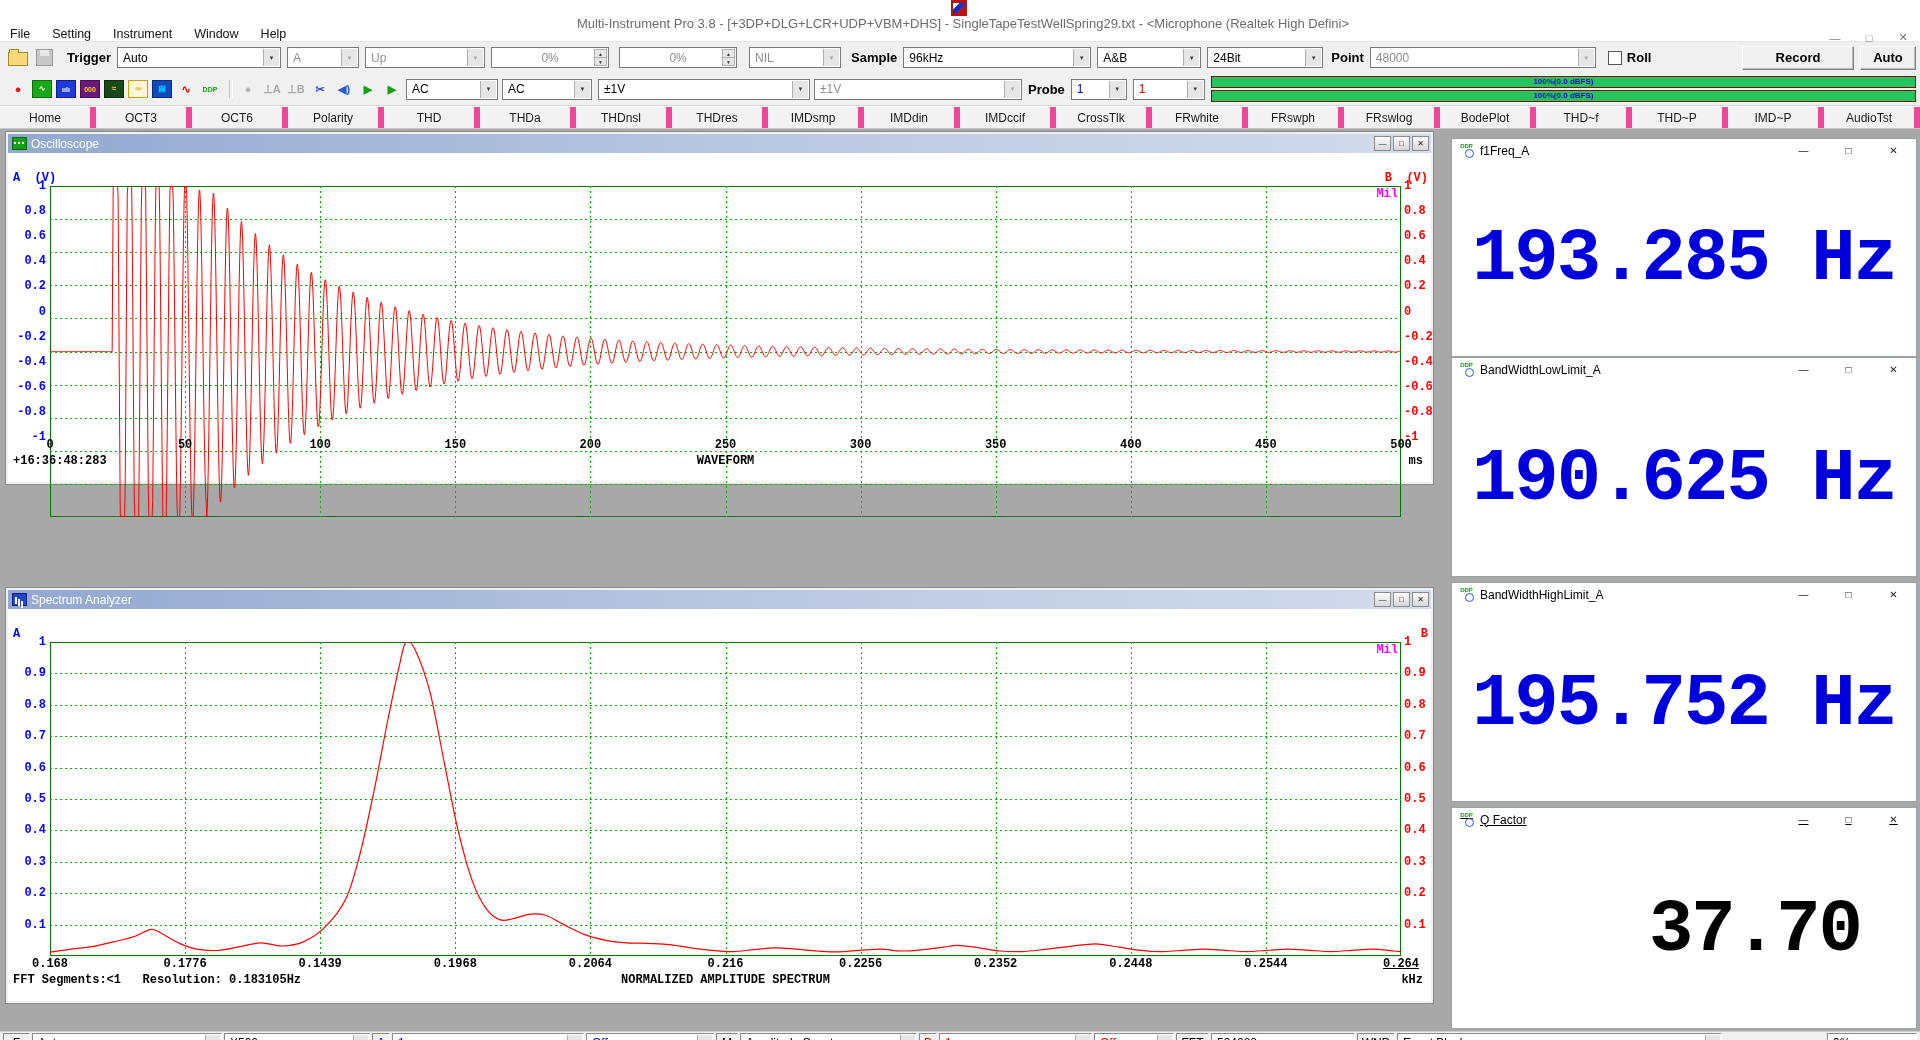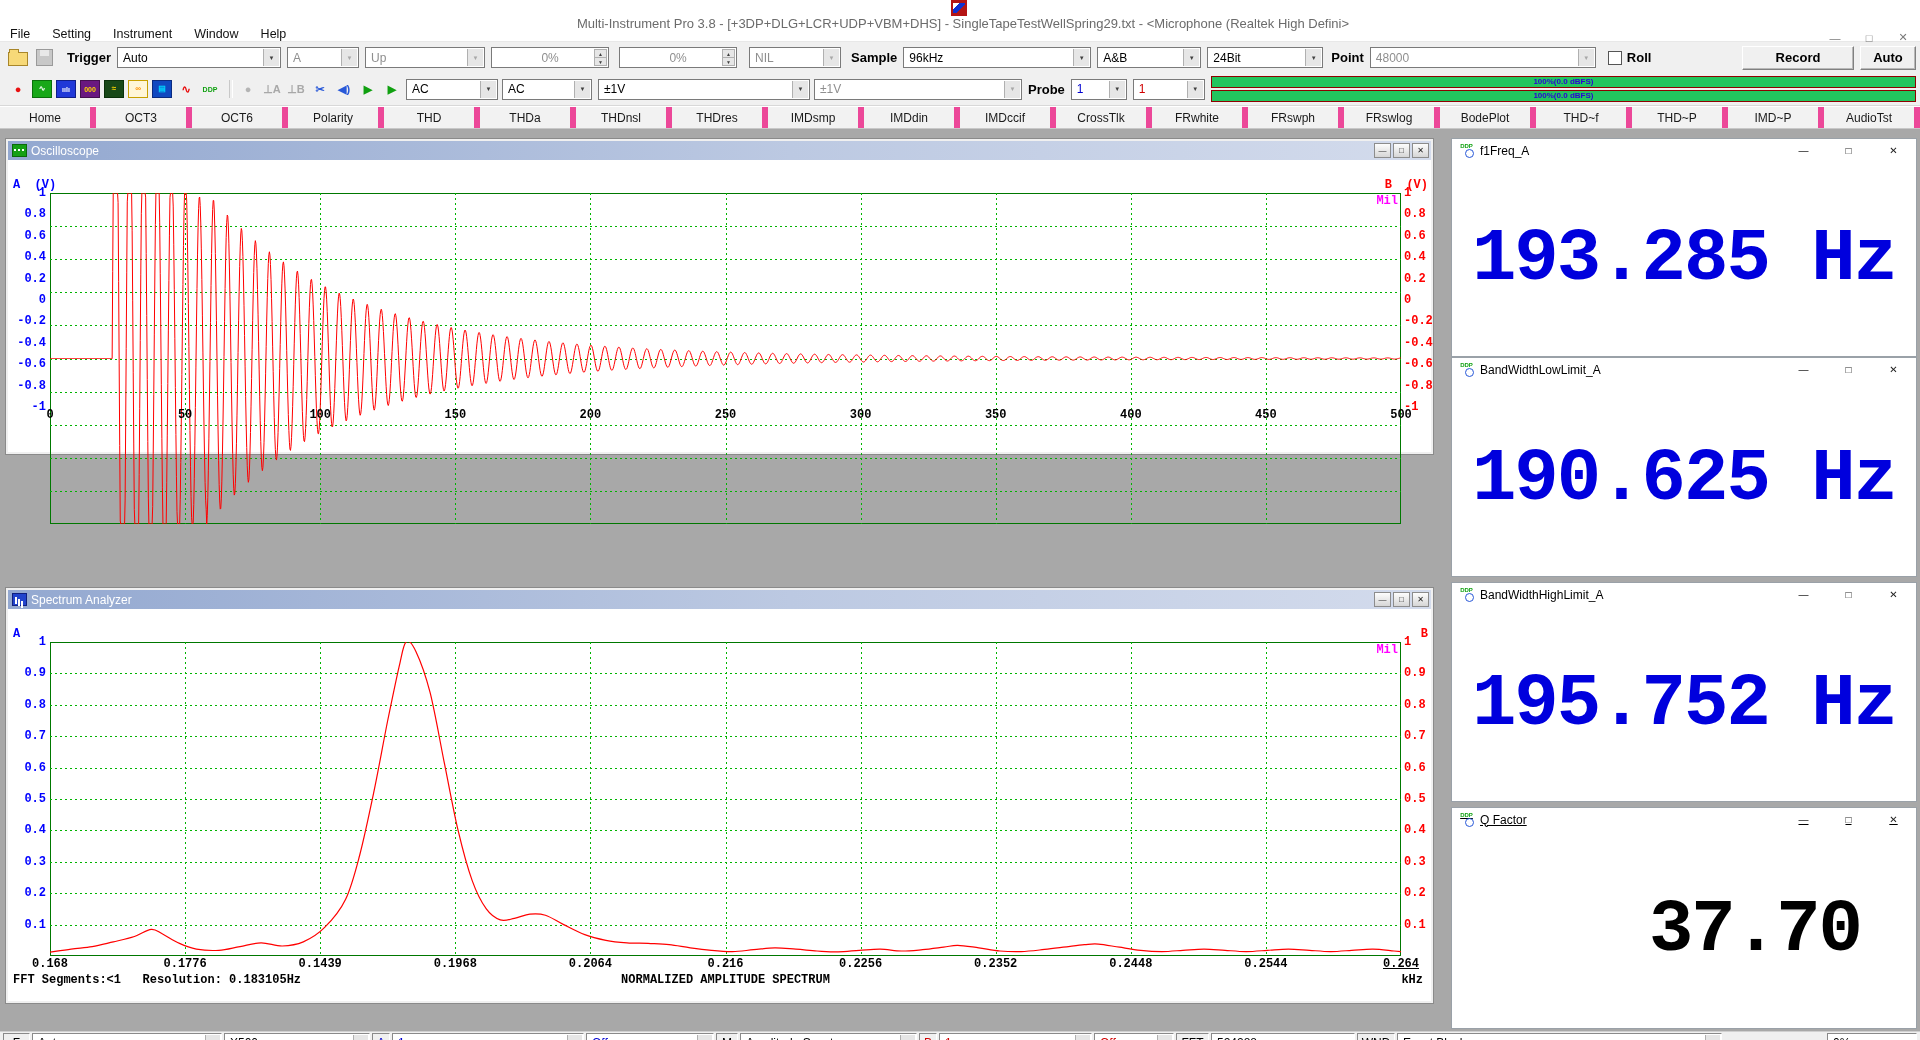--- a/index.html
+++ b/index.html
@@ -248,21 +248,21 @@
     <div class="tab">FRswlog</div>
     <div class="tab">BodePlot</div>
     <div class="tab">THD~f</div>
     <div class="tab">THD~P</div>
     <div class="tab">IMD~P</div>
     <div class="tab">AudioTst</div>
   </div>
 
 <div class="workspace">
 
-  <div class="mdiwin" id="osc-win" style="left:5px;top:9px;width:1429px;height:317px">
+  <div class="mdiwin" id="osc-win" style="left:5px;top:2px;width:1429px;height:354px">
     <div class="win-title">
       <span class="win-ico ico-scope"></span>
       <span>Oscilloscope</span>
       <span class="win-btns">
           <span class="wbtn">—</span>
           <span class="wbtn">□</span>
           <span class="wbtn">✕</span>
         </span>
     </div>
     <div class="win-body">
@@ -329,20 +329,25 @@
           <div class="xtick" style="left: 20%;">100</div>
           <div class="xtick" style="left: 30%;">150</div>
           <div class="xtick" style="left: 40%;">200</div>
           <div class="xtick" style="left: 50%;">250</div>
           <div class="xtick" style="left: 60%;">300</div>
           <div class="xtick" style="left: 70%;">350</div>
           <div class="xtick" style="left: 80%;">400</div>
           <div class="xtick" style="left: 90%;">450</div>
           <div class="xtick" style="left: 100%;">500</div>
         </div>
+      <div class="below">
+        <span class="lft">+16:36:48:283</span>
+        <span class="ctr">WAVEFORM</span>
+        <span class="unit">ms</span>
+      </div>
     </div>
   </div>
 
   <div class="mdiwin" id="spec-win" style="left:5px;top:458px;width:1429px;height:417px">
     <div class="win-title">
       <span class="win-ico ico-spec"></span>
       <span>Spectrum Analyzer</span>
       <span class="win-btns">
           <span class="wbtn">—</span>
           <span class="wbtn">□</span>

